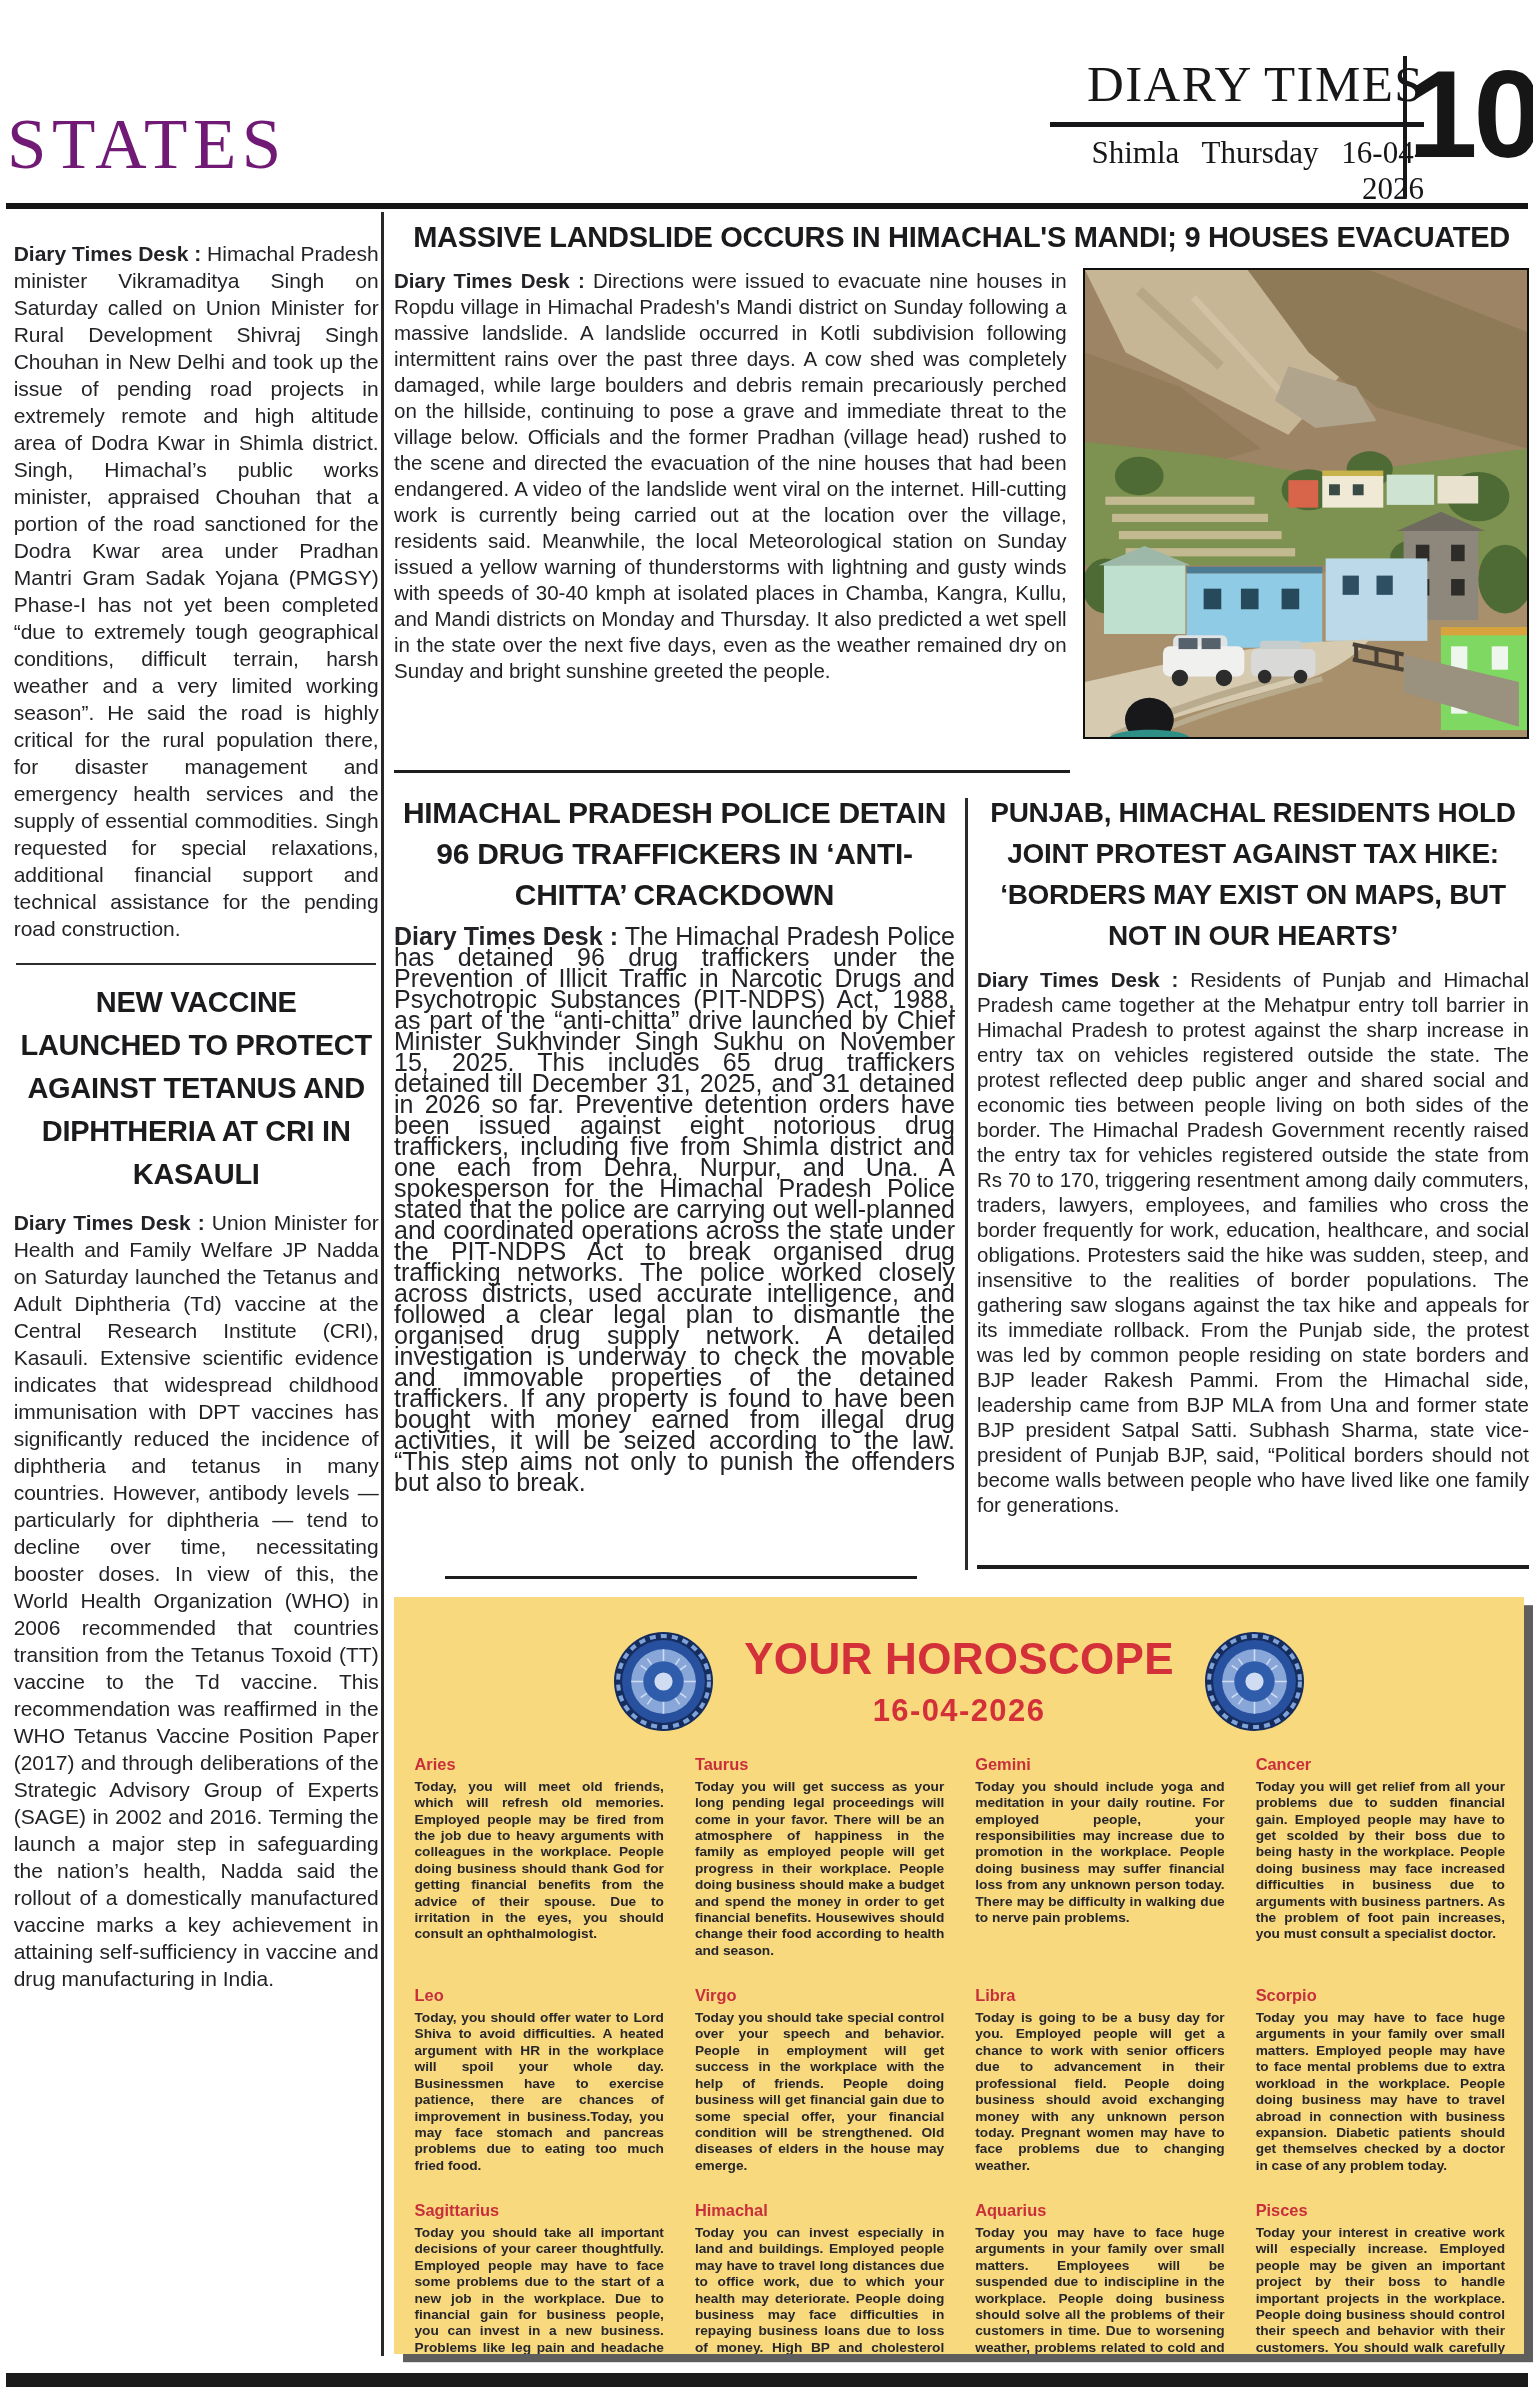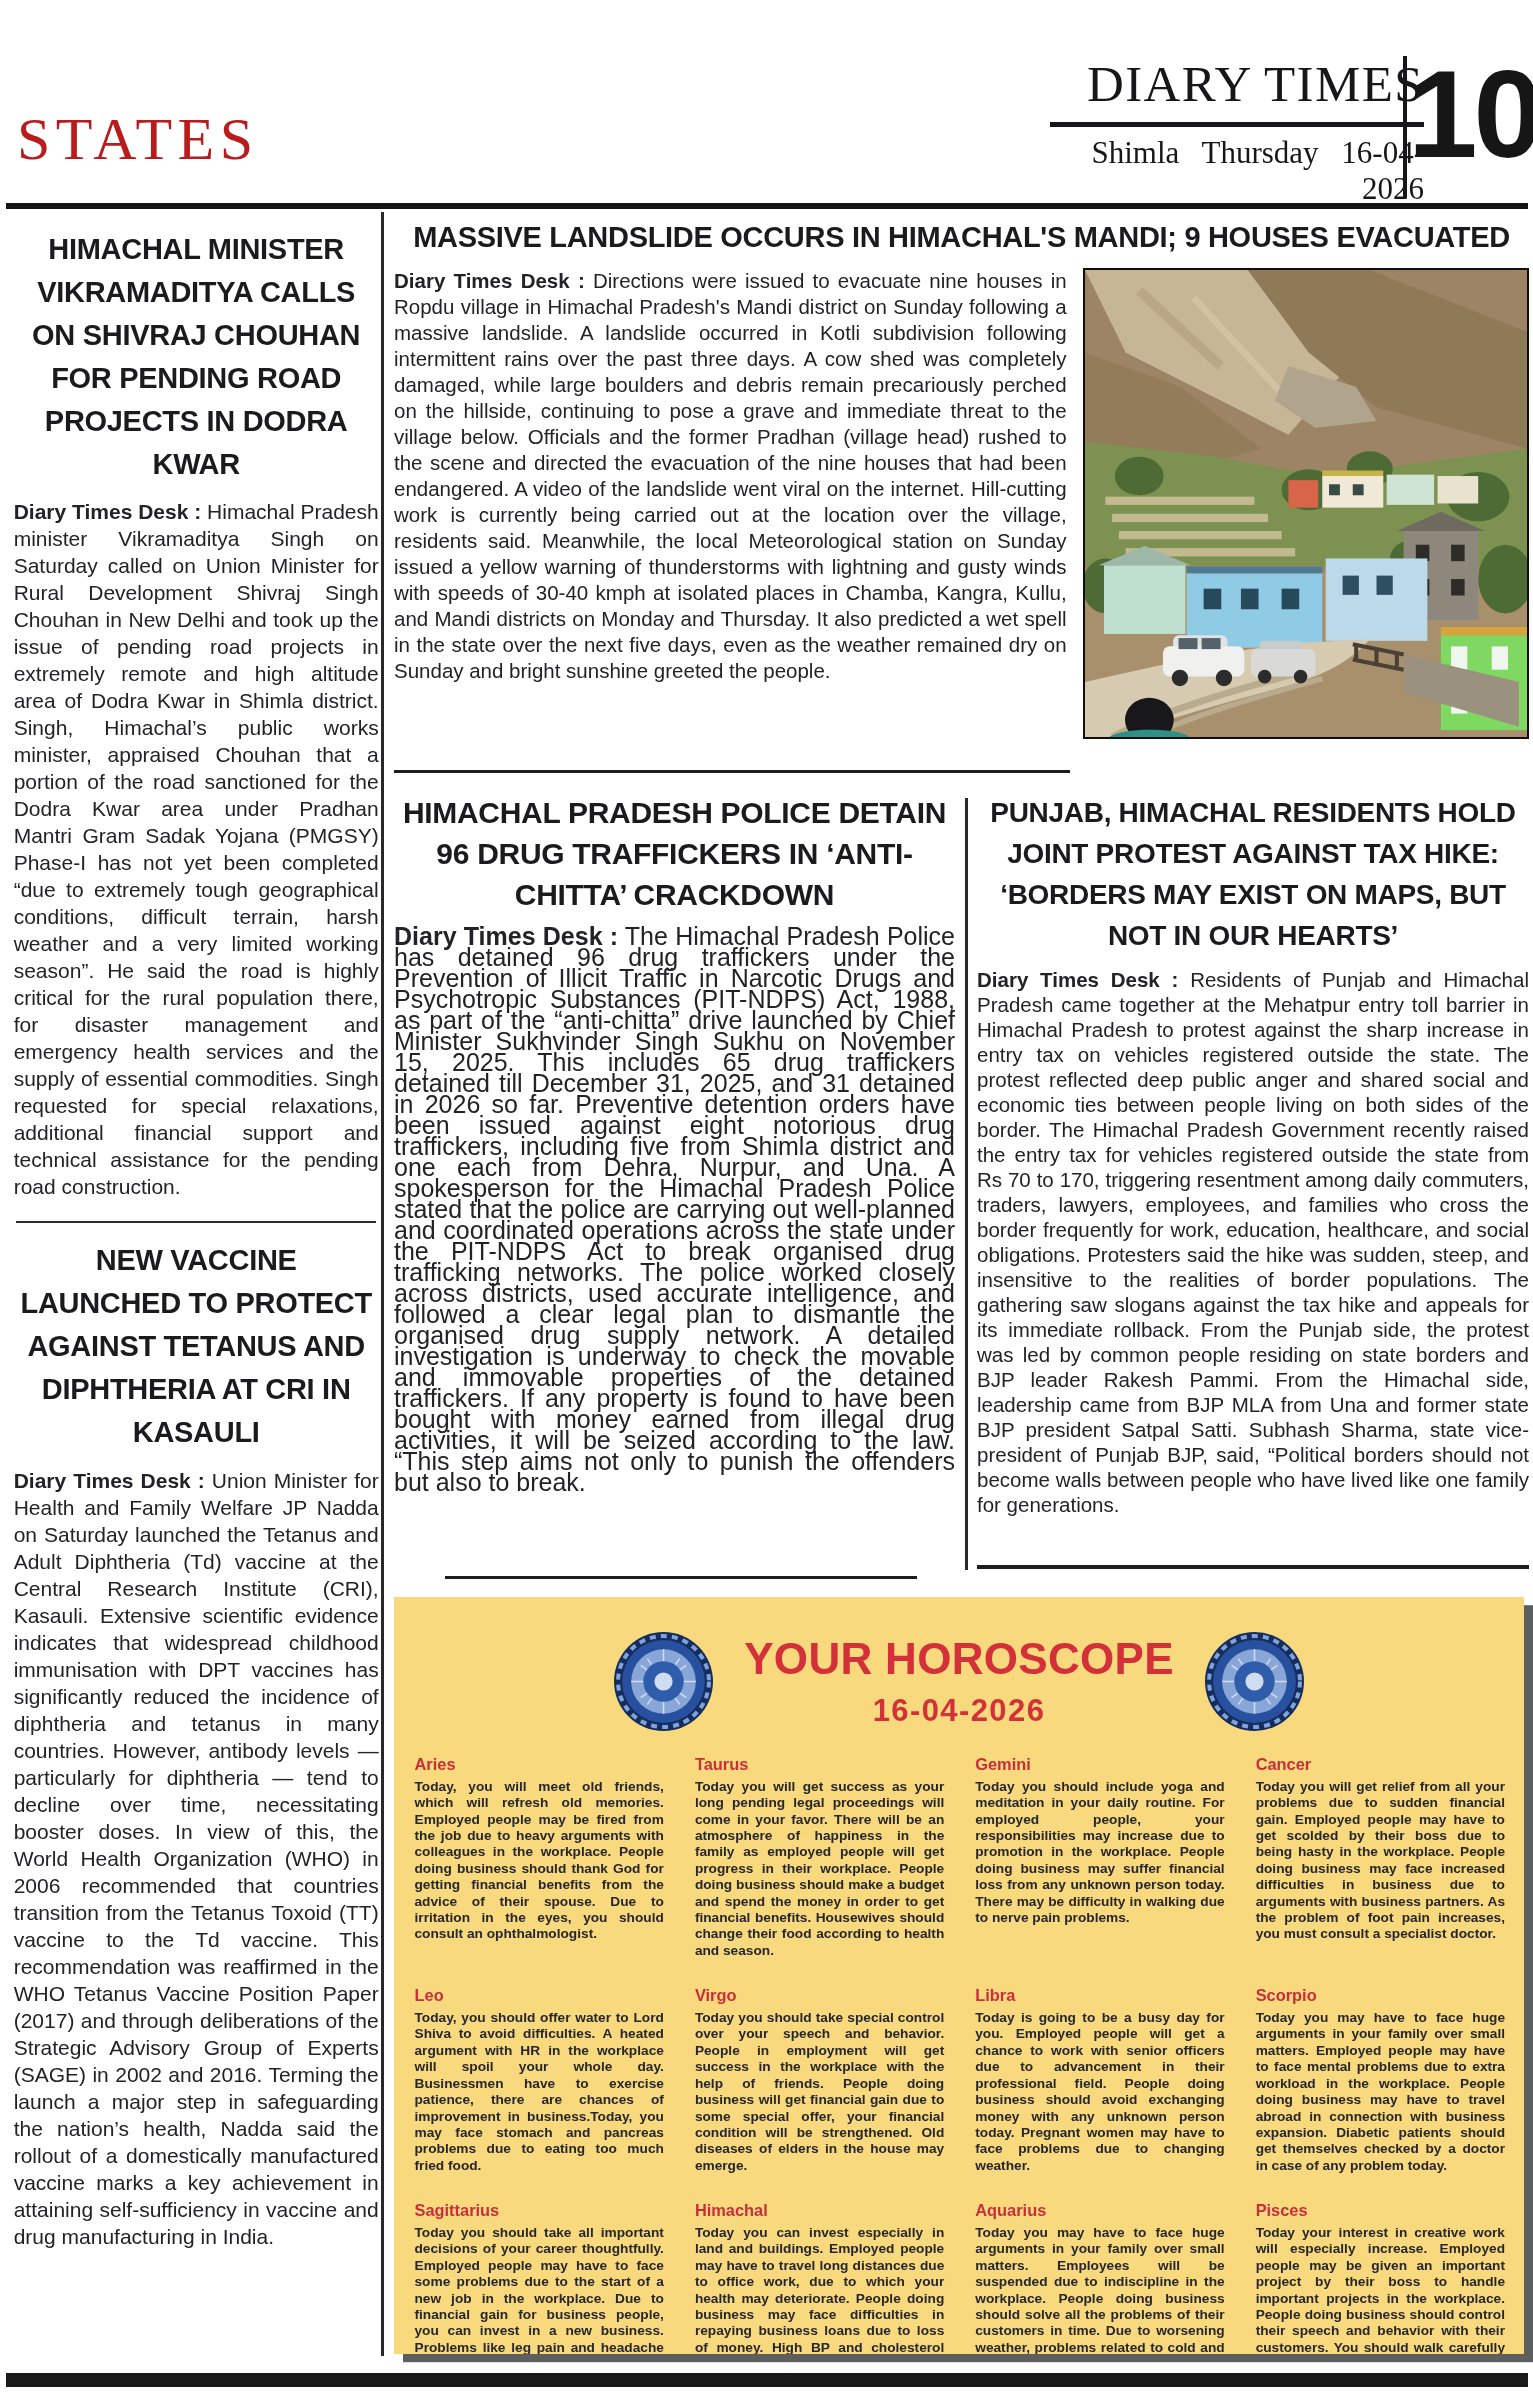--- a/index.html
+++ b/index.html
@@ -3,22 +3,22 @@
 <meta charset="utf-8">
 <style>
   * { margin:0; padding:0; box-sizing:border-box; }
   html,body { background:#ffffff; }
   .page{
     position:relative; width:1533px; height:2401px; background:#fff;
     font-family:"Liberation Sans", sans-serif; color:#1f1f23; overflow:hidden;
   }
   
   .section-title{
-    position:absolute; left:17px; top:109px; font-family:"Liberation Serif", serif;
-    font-size:60px; letter-spacing:5.5px; color:#b91c1c; line-height:1;
+    position:absolute; left:7px; top:109px; font-family:"Liberation Serif", serif;
+    font-size:71px; letter-spacing:5.5px; color:#701a75; line-height:1;
   }
   .mast-block{ position:absolute; left:1050px; top:55px; width:374px; text-align:right; }
   .masthead{ font-family:"Liberation Serif", serif; font-size:51px; letter-spacing:1.4px; color:#17171a; line-height:1.15;}
   .mast-rule{ width:100%; height:4.8px; background:#17171a; margin:8.2px 0 8.2px 0; }
   .dateline{ font-family:"Liberation Serif", serif; font-size:31px; word-spacing:15px; color:#17171a; }
   .mast-vbar{ position:absolute; left:1403px; top:56px; width:4.1px; height:141px; background:#17171a; }
   .page-number{ position:absolute; left:1408px; top:42px; width:123px; text-align:center;
     font-size:125px; font-weight:900; letter-spacing:-4.1px; color:#161616; }
   .header-rule{ position:absolute; left:5.5px; top:203px; width:1522px; height:6.2px; background:#141414; }
   
@@ -78,21 +78,20 @@
     <div class="masthead">DIARY TIMES</div>
     <div class="mast-rule"></div>
     <div class="dateline">Shimla Thursday 16-04-2026</div>
   </div>
   <div class="mast-vbar"></div>
   <div class="page-number">10</div>
   <div class="header-rule"></div>
 
   <div class="col-left">
     <article>
-      <h2 class="headline">HIMACHAL MINISTER VIKRAMADITYA CALLS ON SHIVRAJ CHOUHAN FOR PENDING ROAD PROJECTS IN DODRA KWAR</h2>
       <p class="body-text"><span class="lead">Diary Times Desk :</span> <span>Himachal Pradesh minister Vikramaditya Singh on Saturday called on Union Minister for Rural Development Shivraj Singh Chouhan in New Delhi and took up the issue of pending road projects in extremely remote and high altitude area of Dodra Kwar in Shimla district. Singh, Himachal’s public works minister, appraised Chouhan that a portion of the road sanctioned for the Dodra Kwar area under Pradhan Mantri Gram Sadak Yojana (PMGSY) Phase-I has not yet been completed “due to extremely tough geographical conditions, difficult terrain, harsh weather and a very limited working season”. He said the road is highly critical for the rural population there, for disaster management and emergency health services and the supply of essential commodities. Singh requested for special relaxations, additional financial support and technical assistance for the pending road construction.</span></p>
     </article>
     <div class="article-divider"></div>
     <article>
       <h2 class="headline">NEW VACCINE LAUNCHED TO PROTECT AGAINST TETANUS AND DIPHTHERIA AT CRI IN KASAULI</h2>
       <p class="body-text"><span class="lead">Diary Times Desk :</span> <span>Union Minister for Health and Family Welfare JP Nadda on Saturday launched the Tetanus and Adult Diphtheria (Td) vaccine at the Central Research Institute (CRI), Kasauli. Extensive scientific evidence indicates that widespread childhood immunisation with DPT vaccines has significantly reduced the incidence of diphtheria and tetanus in many countries. However, antibody levels — particularly for diphtheria — tend to decline over time, necessitating booster doses. In view of this, the World Health Organization (WHO) in 2006 recommended that countries transition from the Tetanus Toxoid (TT) vaccine to the Td vaccine. This recommendation was reaffirmed in the WHO Tetanus Vaccine Position Paper (2017) and through deliberations of the Strategic Advisory Group of Experts (SAGE) in 2002 and 2016. Terming the launch a major step in safeguarding the nation’s health, Nadda said the rollout of a domestically manufactured vaccine marks a key achievement in attaining self-sufficiency in vaccine and drug manufacturing in India.</span></p>
     </article>
   </div>
   <div class="vdiv-left"></div>
 

